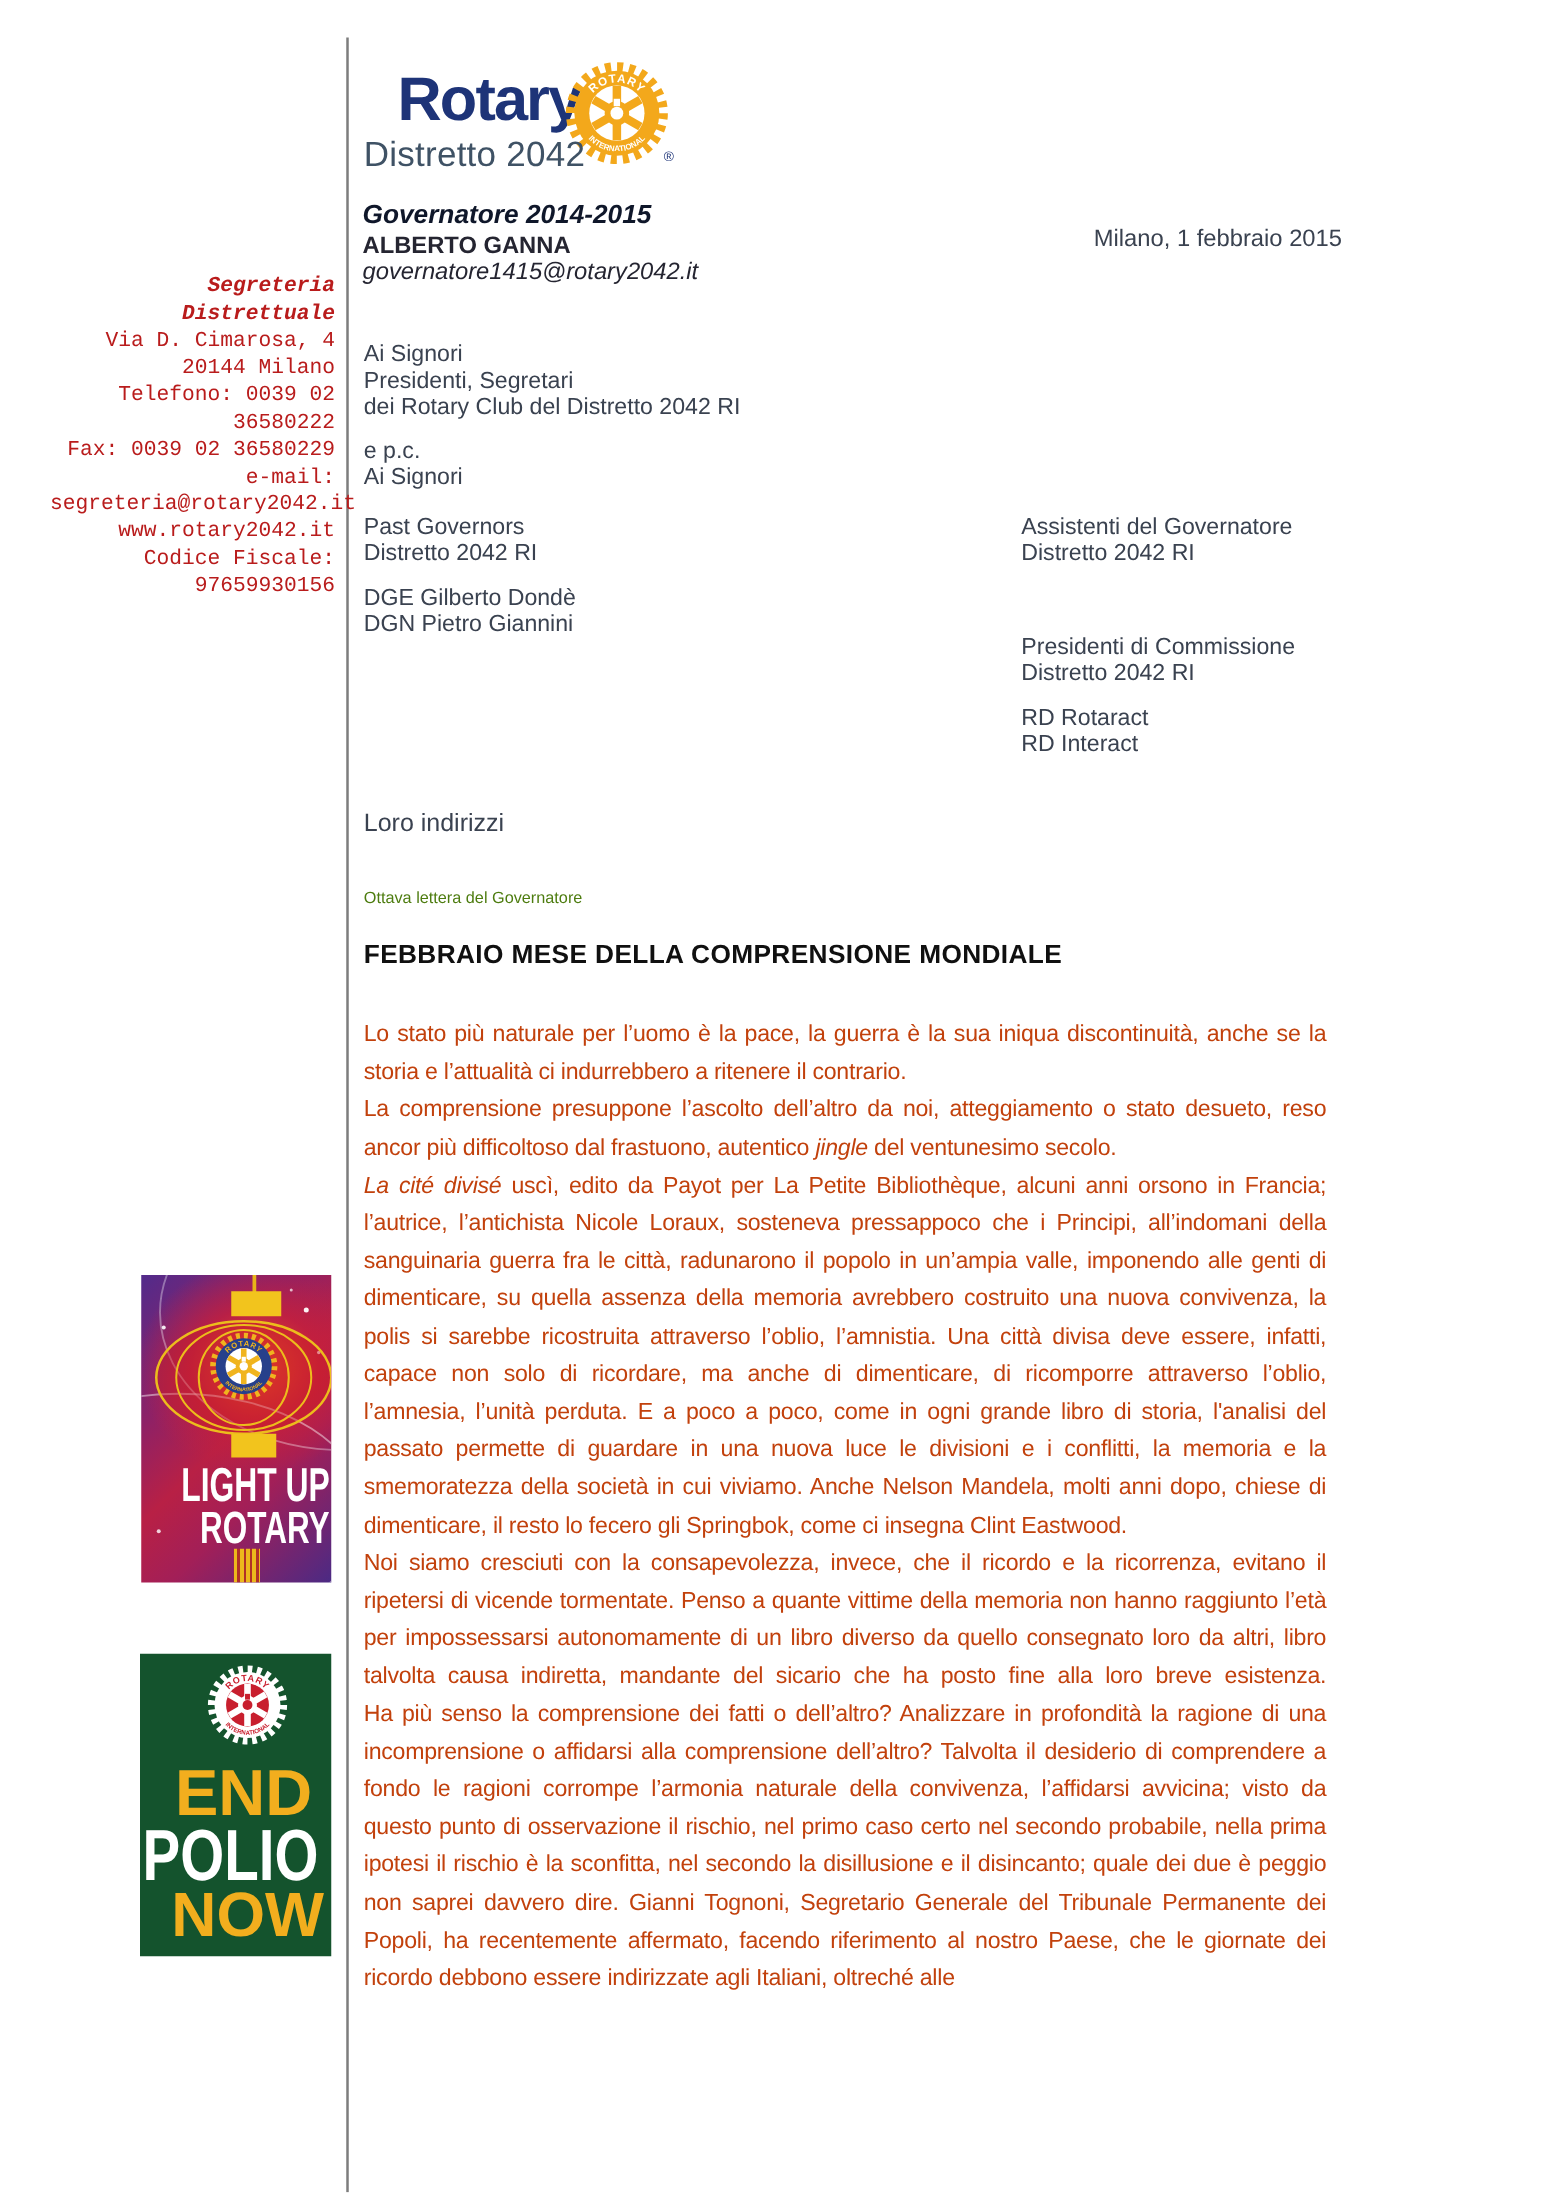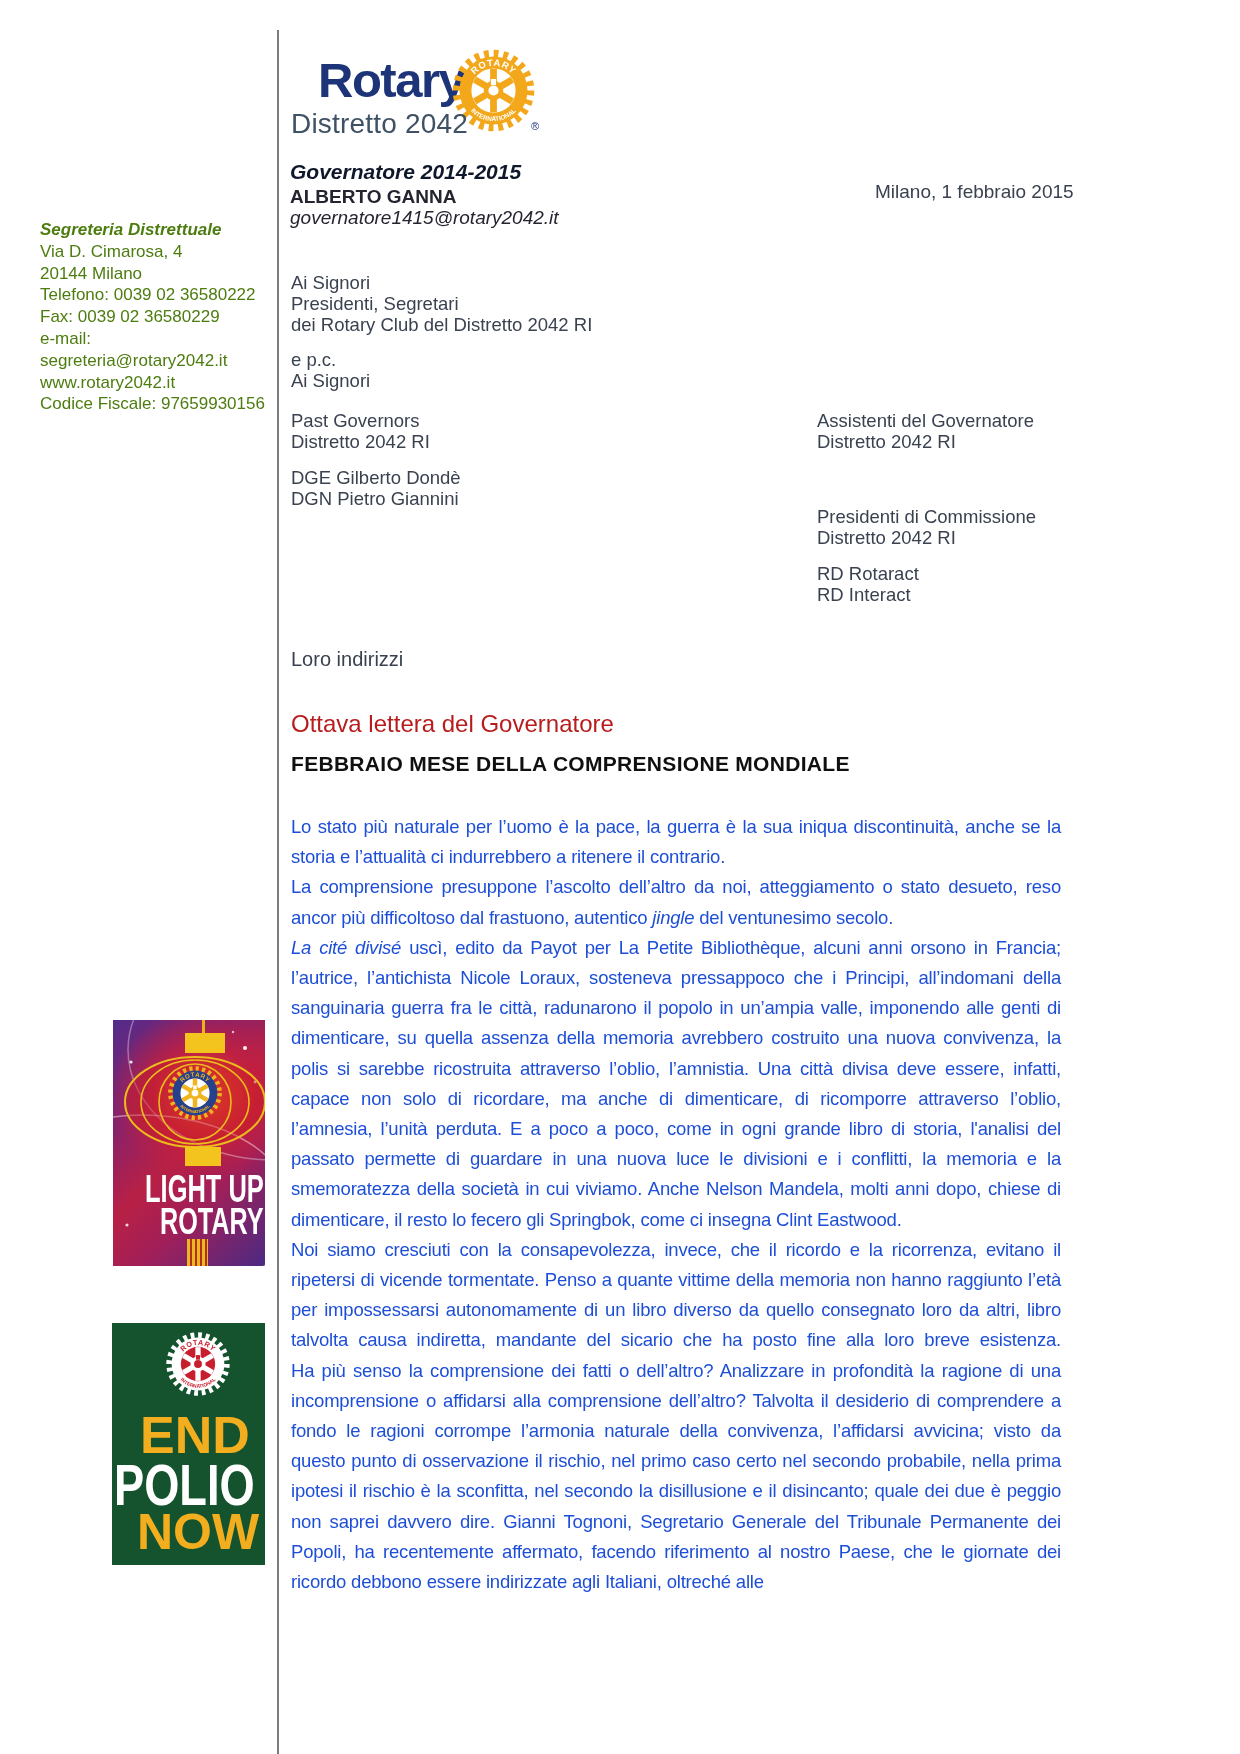--- a/index.html
+++ b/index.html
@@ -12,33 +12,33 @@
               color:#1E3478;letter-spacing:-1.5px;}
   .logo-gear{position:absolute;left:451px;top:48px;width:85px;height:85px;}
   .logo-reg{position:absolute;left:531px;top:120px;font-size:11px;color:#1E3478;}
   .logo-district{position:absolute;left:291px;top:108px;font-size:28px;color:#3F5265;letter-spacing:0.2px;}
   .gov-title{position:absolute;left:290px;top:160px;font-size:21px;font-style:italic;font-weight:bold;color:#0f172a;}
   .gov-name{position:absolute;left:290px;top:186px;font-size:19px;font-weight:bold;color:#252531;}
   .gov-email{position:absolute;left:290px;top:207px;font-size:19px;font-style:italic;color:#252531;}
   .date{position:absolute;left:875px;top:166px;font-size:19px;color:#3A4250;margin-top:15px;}
 
   
-  .sidebar{position:absolute;left:40px;top:219px;width:228px;color:#4d7c0f;
-           font-size:17px;line-height:21.8px;}
+  .sidebar{position:absolute;left:40px;top:219px;width:228px;text-align:right;color:#b91c1c;
+           font-size:17px;line-height:21.8px;font-family:Liberation Mono, monospace;}
   .sb-head{font-weight:bold;font-style:italic;}
 
   
   .addr{position:absolute;font-size:18.5px;line-height:21px;color:#3A4250;}
   .loro{position:absolute;left:291px;top:648px;font-size:20px;color:#3A4250;}
-  .subject{position:absolute;left:291px;top:710px;font-size:24px;color:#b91c1c;}
+  .subject{position:absolute;left:291px;top:710px;font-size:13px;color:#4d7c0f;}
   .title{position:absolute;left:291px;top:752px;font-size:21px;font-weight:bold;color:#101010;letter-spacing:0.3px;}
 
   
   .body{position:absolute;left:291px;top:812px;width:770px;font-size:18.5px;line-height:30.2px;
-        text-align:justify;color:#1d4ed8;letter-spacing:-0.2px;}
+        text-align:justify;color:#c2410c;letter-spacing:-0.2px;}
   .body p{margin:0;}
   .justify-last{text-align-last:justify;}
 
   
   .banner-light{position:absolute;left:113px;top:1020px;width:152px;height:246px;overflow:hidden;
       background:
         radial-gradient(95px 85px at 60% 30%, rgba(235,80,40,.95), rgba(198,31,60,.8) 55%, rgba(0,0,0,0) 100%),
         linear-gradient(135deg,#522b8b 0%,#8d2167 30%,#b82045 50%,#a21f58 68%,#4b2a84 100%);}
   .banner-light svg{position:absolute;left:0;top:0;}
   .bl-line{position:absolute;color:#ffffff;font-weight:bold;white-space:nowrap;transform-origin:left top;}

